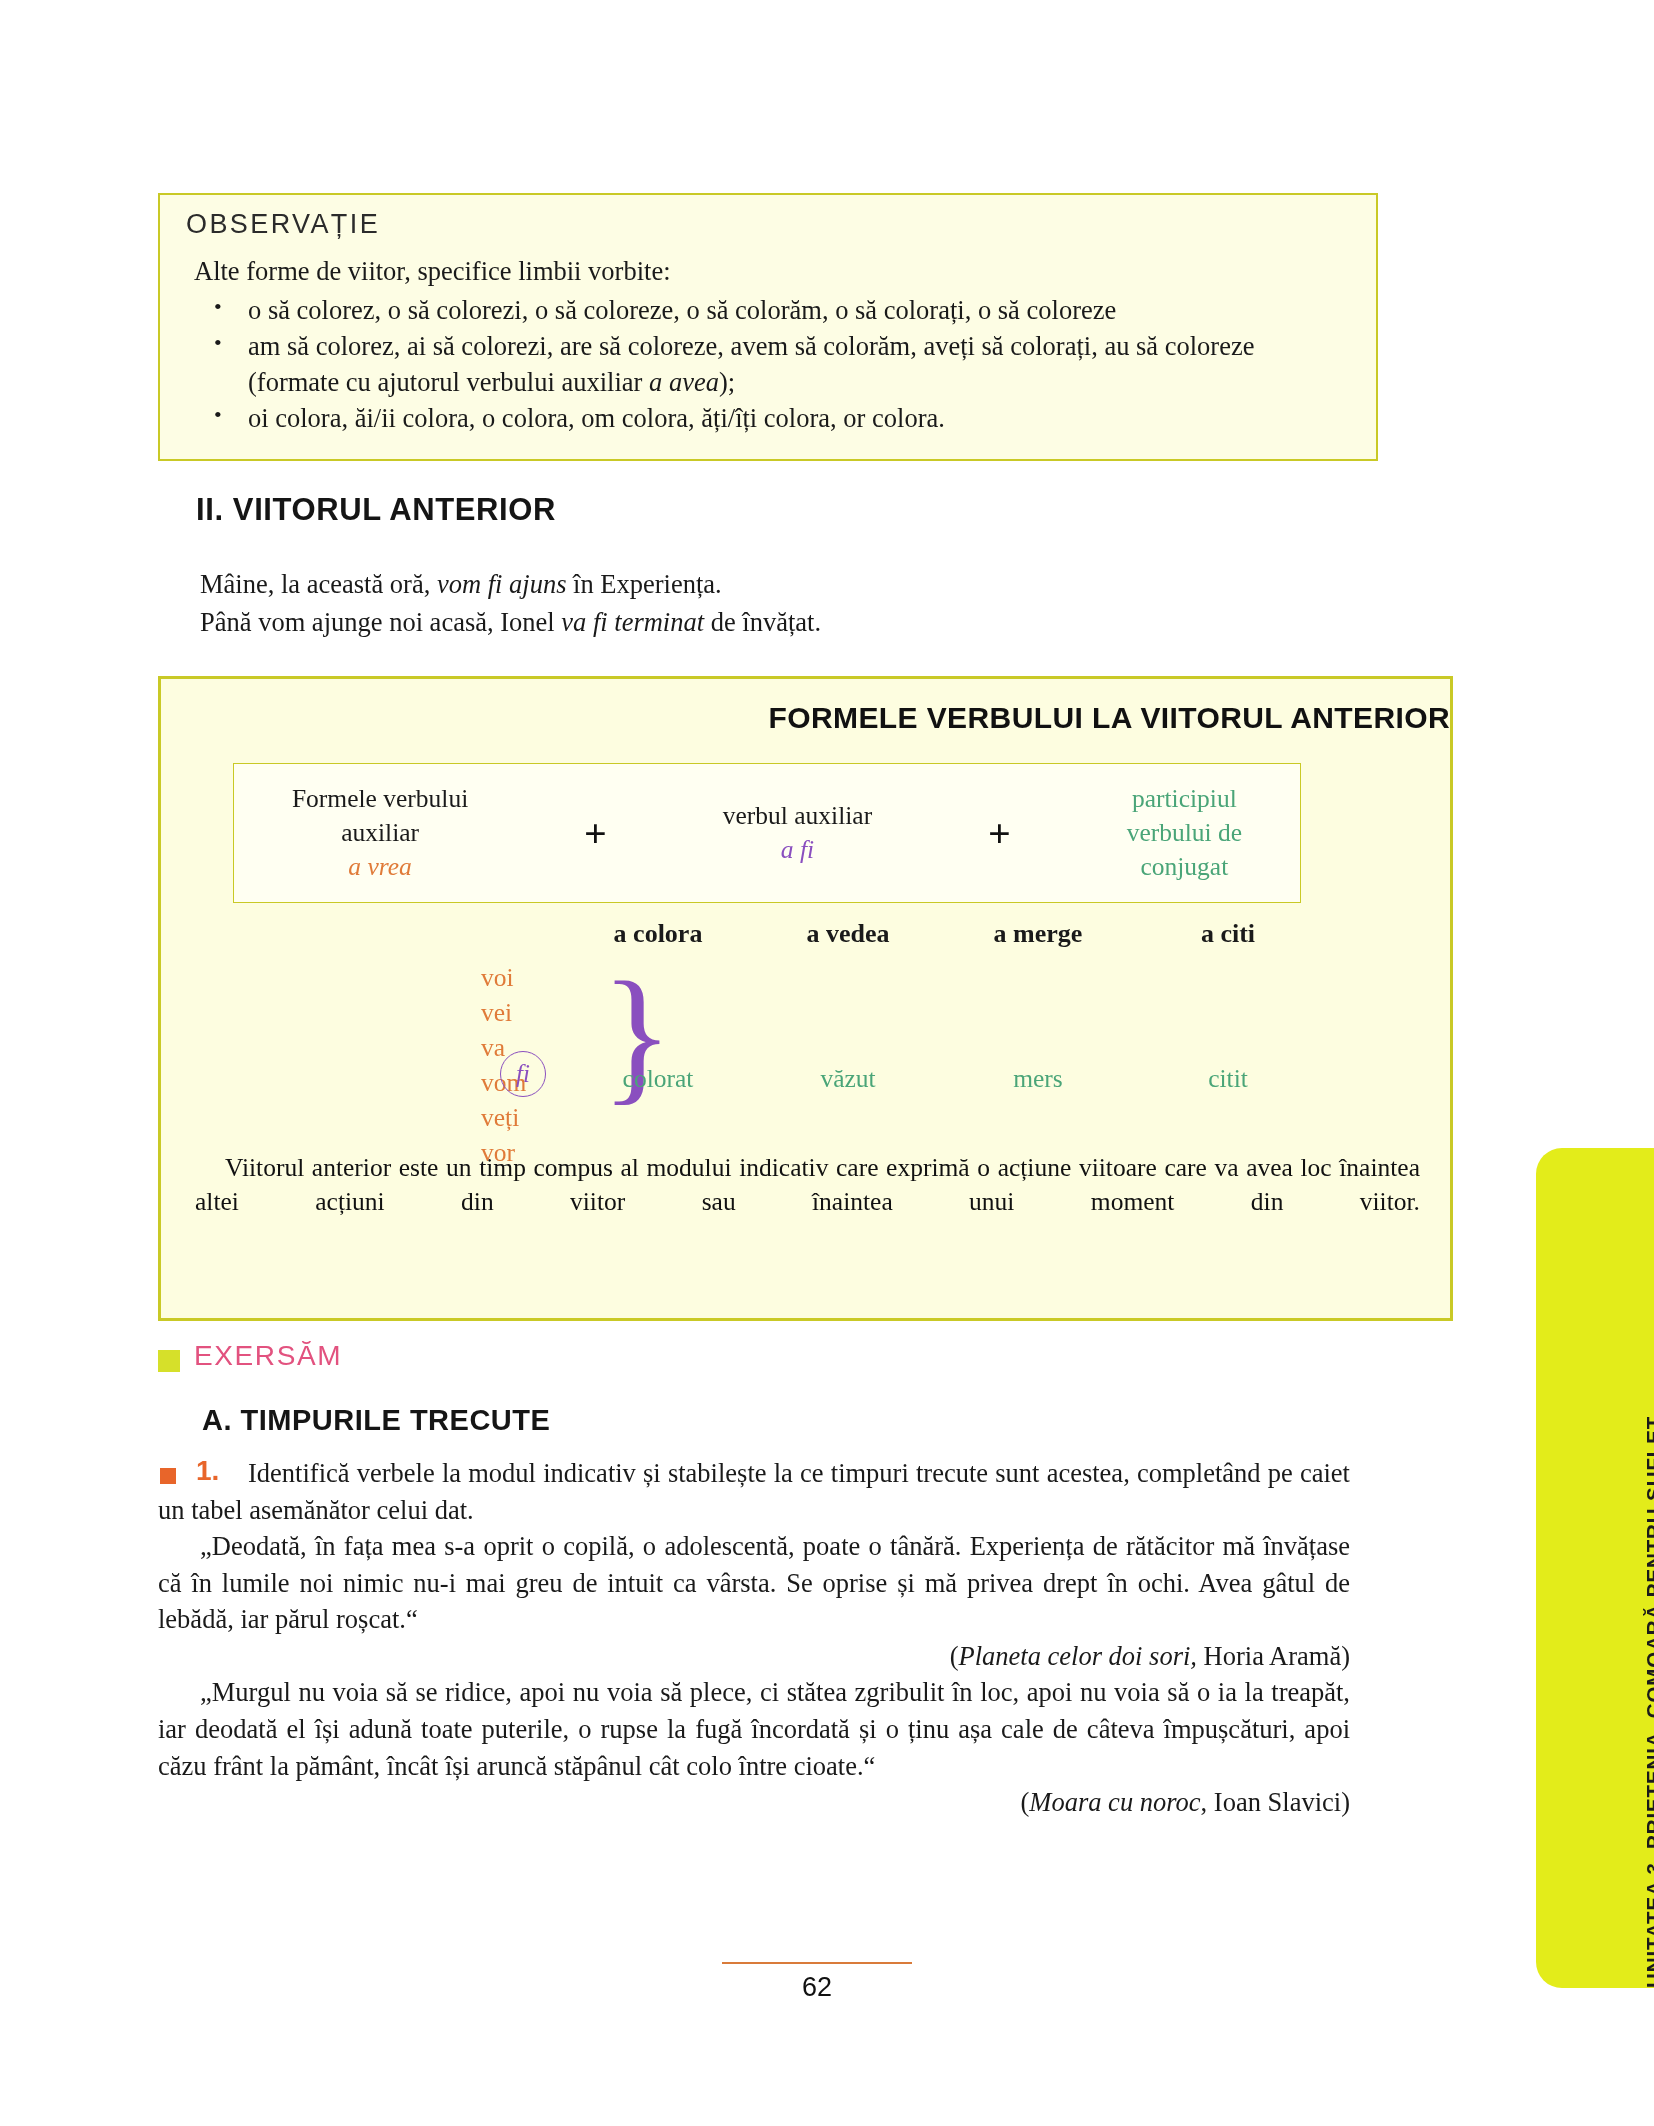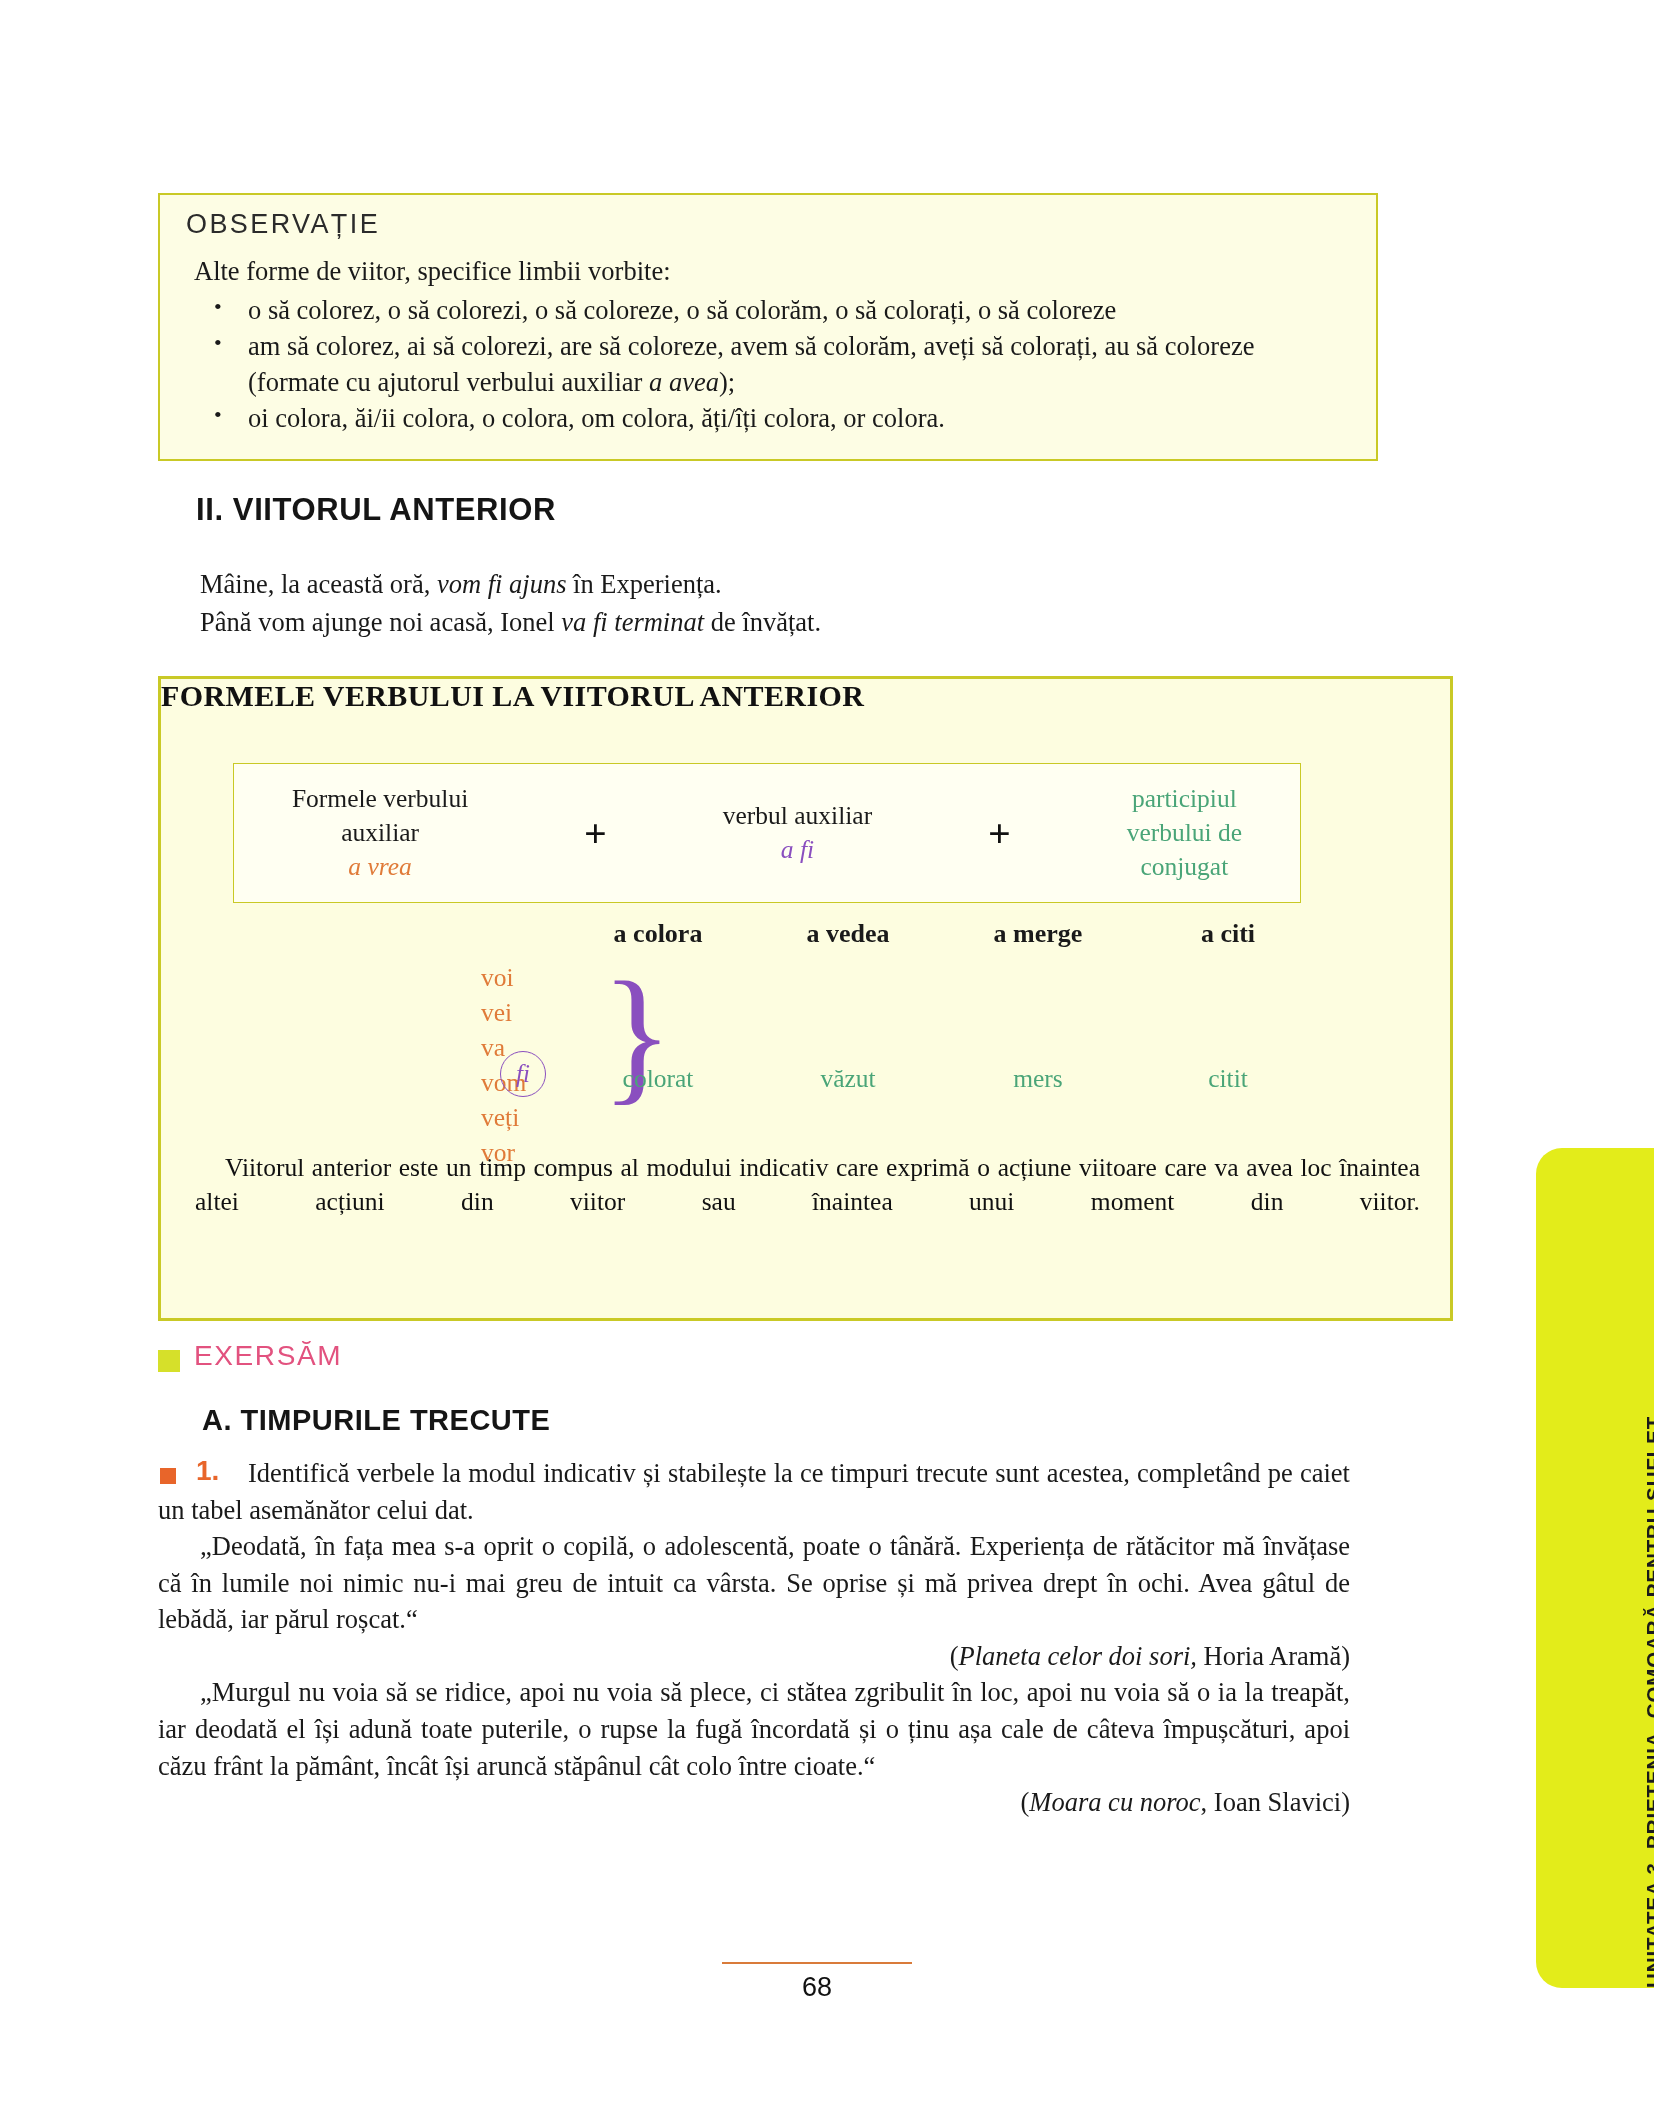--- a/index.html
+++ b/index.html
@@ -119,26 +119,27 @@
     position: absolute;
     left: 158px;
     top: 676px;
     width: 1295px;
     height: 645px;
     border: 3px solid #c9c926;
     background: #fdfde0;
     box-sizing: border-box;
   }
   .forms-title {
-    text-align: left;
-    font-family: Liberation Serif, serif;
+    text-align: right;
+    font-family: Liberation Sans, sans-serif;
     font-weight: bold;
     font-size: 30px;
     letter-spacing: 0.4px;
     color: #111;
+    margin-top: 22px;
   }
   .forms-inner {
     position: absolute;
     left: 72px;
     top: 84px;
     width: 1068px;
     height: 140px;
     border: 1.5px solid #c9c926;
     background: #fffff2;
     box-sizing: border-box;
@@ -409,15 +410,15 @@
 
   <div class="ex-body">
     <p><span class="lead-pad"></span><span>Identifică verbele la modul indicativ și stabilește la ce timpuri trecute sunt acestea, completând pe caiet un tabel asemănător celui dat.</span></p>
     <p class="ind">„Deodată, în fața mea s-a oprit o copilă, o adolescentă, poate o tânără. Experiența de rătăcitor mă învățase că în lumile noi nimic nu-i mai greu de intuit ca vârsta. Se oprise și mă privea drept în ochi. Avea gâtul de lebădă, iar părul roșcat.“</p>
     <p class="cite">(<span class="it">Planeta celor doi sori,</span><span> Horia Aramă)</span></p>
     <p class="ind">„Murgul nu voia să se ridice, apoi nu voia să plece, ci stătea zgribulit în loc, apoi nu voia să o ia la treapăt, iar deodată el își adună toate puterile, o rupse la fugă încordată și o ținu așa cale de câteva împușcături, apoi căzu frânt la pământ, încât își aruncă stăpânul cât colo între cioate.“</p>
     <p class="cite">(<span class="it">Moara cu noroc</span><span>, Ioan Slavici)</span></p>
   </div>
 
   <div class="footer-rule"></div>
-  <div class="page-num">68</div>
+  <div class="page-num">62</div>
 
 </div>
 
 </body></html>

